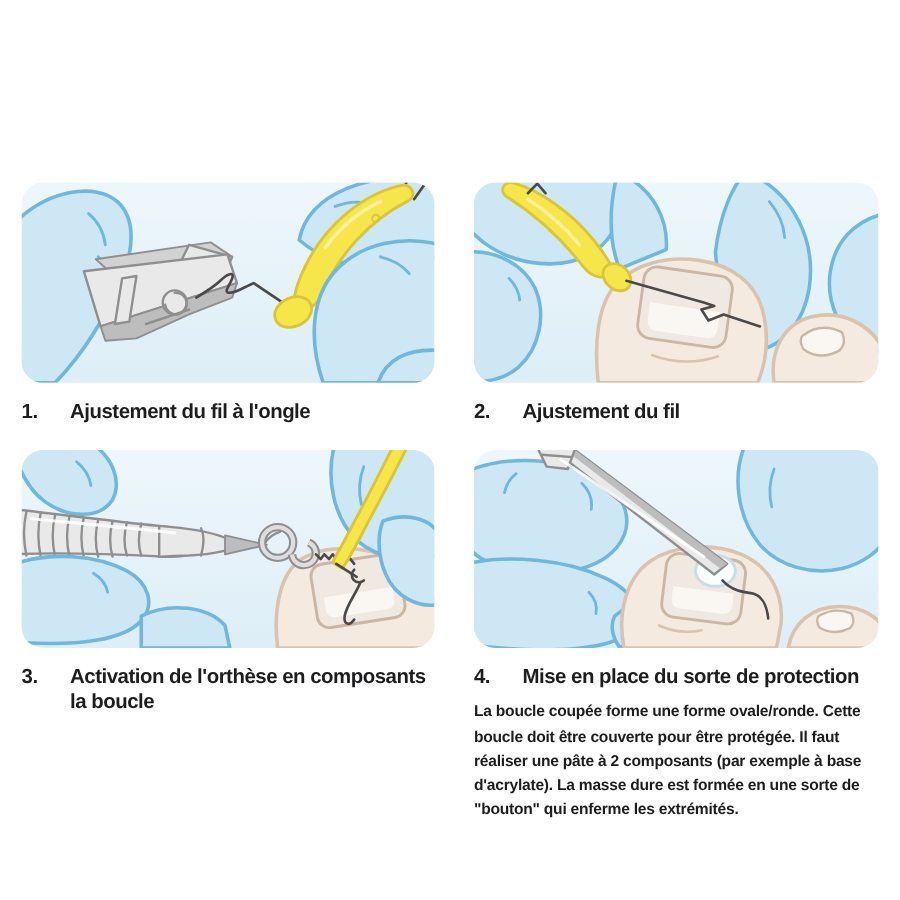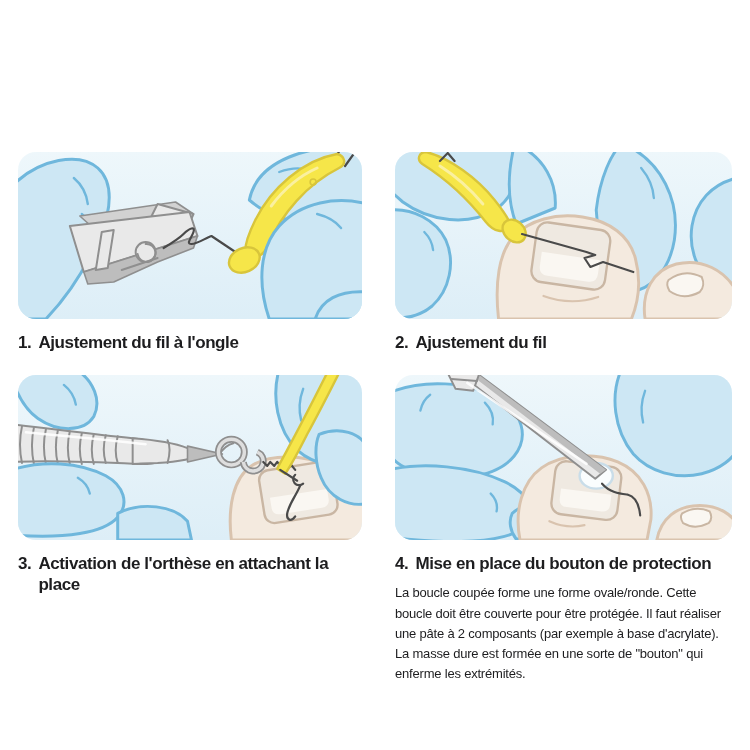--- a/index.html
+++ b/index.html
@@ -16,23 +16,23 @@
   .panel{
     border-radius:18px;overflow:hidden;position:relative;
     background:linear-gradient(180deg,var(--panel-bg-top,#eef7fb) 0%,var(--panel-bg-bottom,#ddeef7) 100%);
   }
   .panel svg{display:block;width:100%;height:100%;}
   .caption{
     margin:13px 0 0 0;font-size:17px;line-height:1.26;font-weight:bold;
     letter-spacing:-0.4px;display:flex;gap:7px;color:var(--text-color,#1d1d1f);
   }
   .caption .num{flex:0 0 auto;}
-  .caption .lbl{flex:1 1 auto;}
+  .caption .lbl{flex:1 1 auto;margin-left:20px;}
   .step-desc{
-    margin:9px 0 0 0;font-size:13px;line-height:1.56;font-weight:normal;
+    margin:9px 0 0 0;font-size:13px;line-height:1.56;font-weight:bold;
     letter-spacing:-0.2px;color:var(--text-color,#1d1d1f);
   }
   
   .glove{fill:var(--glove-fill);stroke:var(--glove-stroke);stroke-width:3;stroke-linejoin:round;}
   .glove-line{fill:none;stroke:var(--glove-stroke);stroke-width:2.4;stroke-linecap:round;}
   .skin{fill:var(--skin-fill);stroke:var(--skin-stroke);stroke-width:3;stroke-linejoin:round;}
   .skin-line{fill:none;stroke:var(--skin-stroke);stroke-width:2.2;stroke-linecap:round;}
   .nail{fill:var(--nail-fill);stroke:var(--nail-stroke);stroke-width:2.4;}
   .nail-hl{fill:var(--nail-highlight);stroke:none;}
   .nail-white{fill:var(--nail-highlight);stroke:var(--nail-stroke);stroke-width:2;}
@@ -238,25 +238,25 @@
           <polygon points="70,-6 78,-6 216,96 210,100" fill="var(--metal-dark)"></polygon>
           <polygon class="metal" points="52,-6 88,-6 80,16 62,14"></polygon>
           <path class="metal-line" d="M58,4 L84,6"></path>
           <path class="white-hl" d="M74,8 L196,90"></path>
         </g>
       </svg>
     </div>
 
     <h2 class="caption">
       <span class="num">3.</span>
-      <span class="lbl">Activation de l'orthèse en attachant la place</span>
+      <span class="lbl">Activation de l'orthèse en composants la boucle</span>
     </h2>
 
     <div>
       <h2 class="caption">
         <span class="num">4.</span>
-        <span class="lbl">Mise en place du bouton de protection</span>
+        <span class="lbl">Mise en place du sorte de protection</span>
       </h2>
       <p class="step-desc">La boucle coupée forme une forme ovale/ronde. Cette boucle doit être couverte pour être protégée. Il faut réaliser une pâte à 2 composants (par exemple à base d'acrylate). La masse dure est formée en une sorte de "bouton" qui enferme les extrémités.</p>
     </div>
 
   </div>
 </div>
 
 </body></html>

